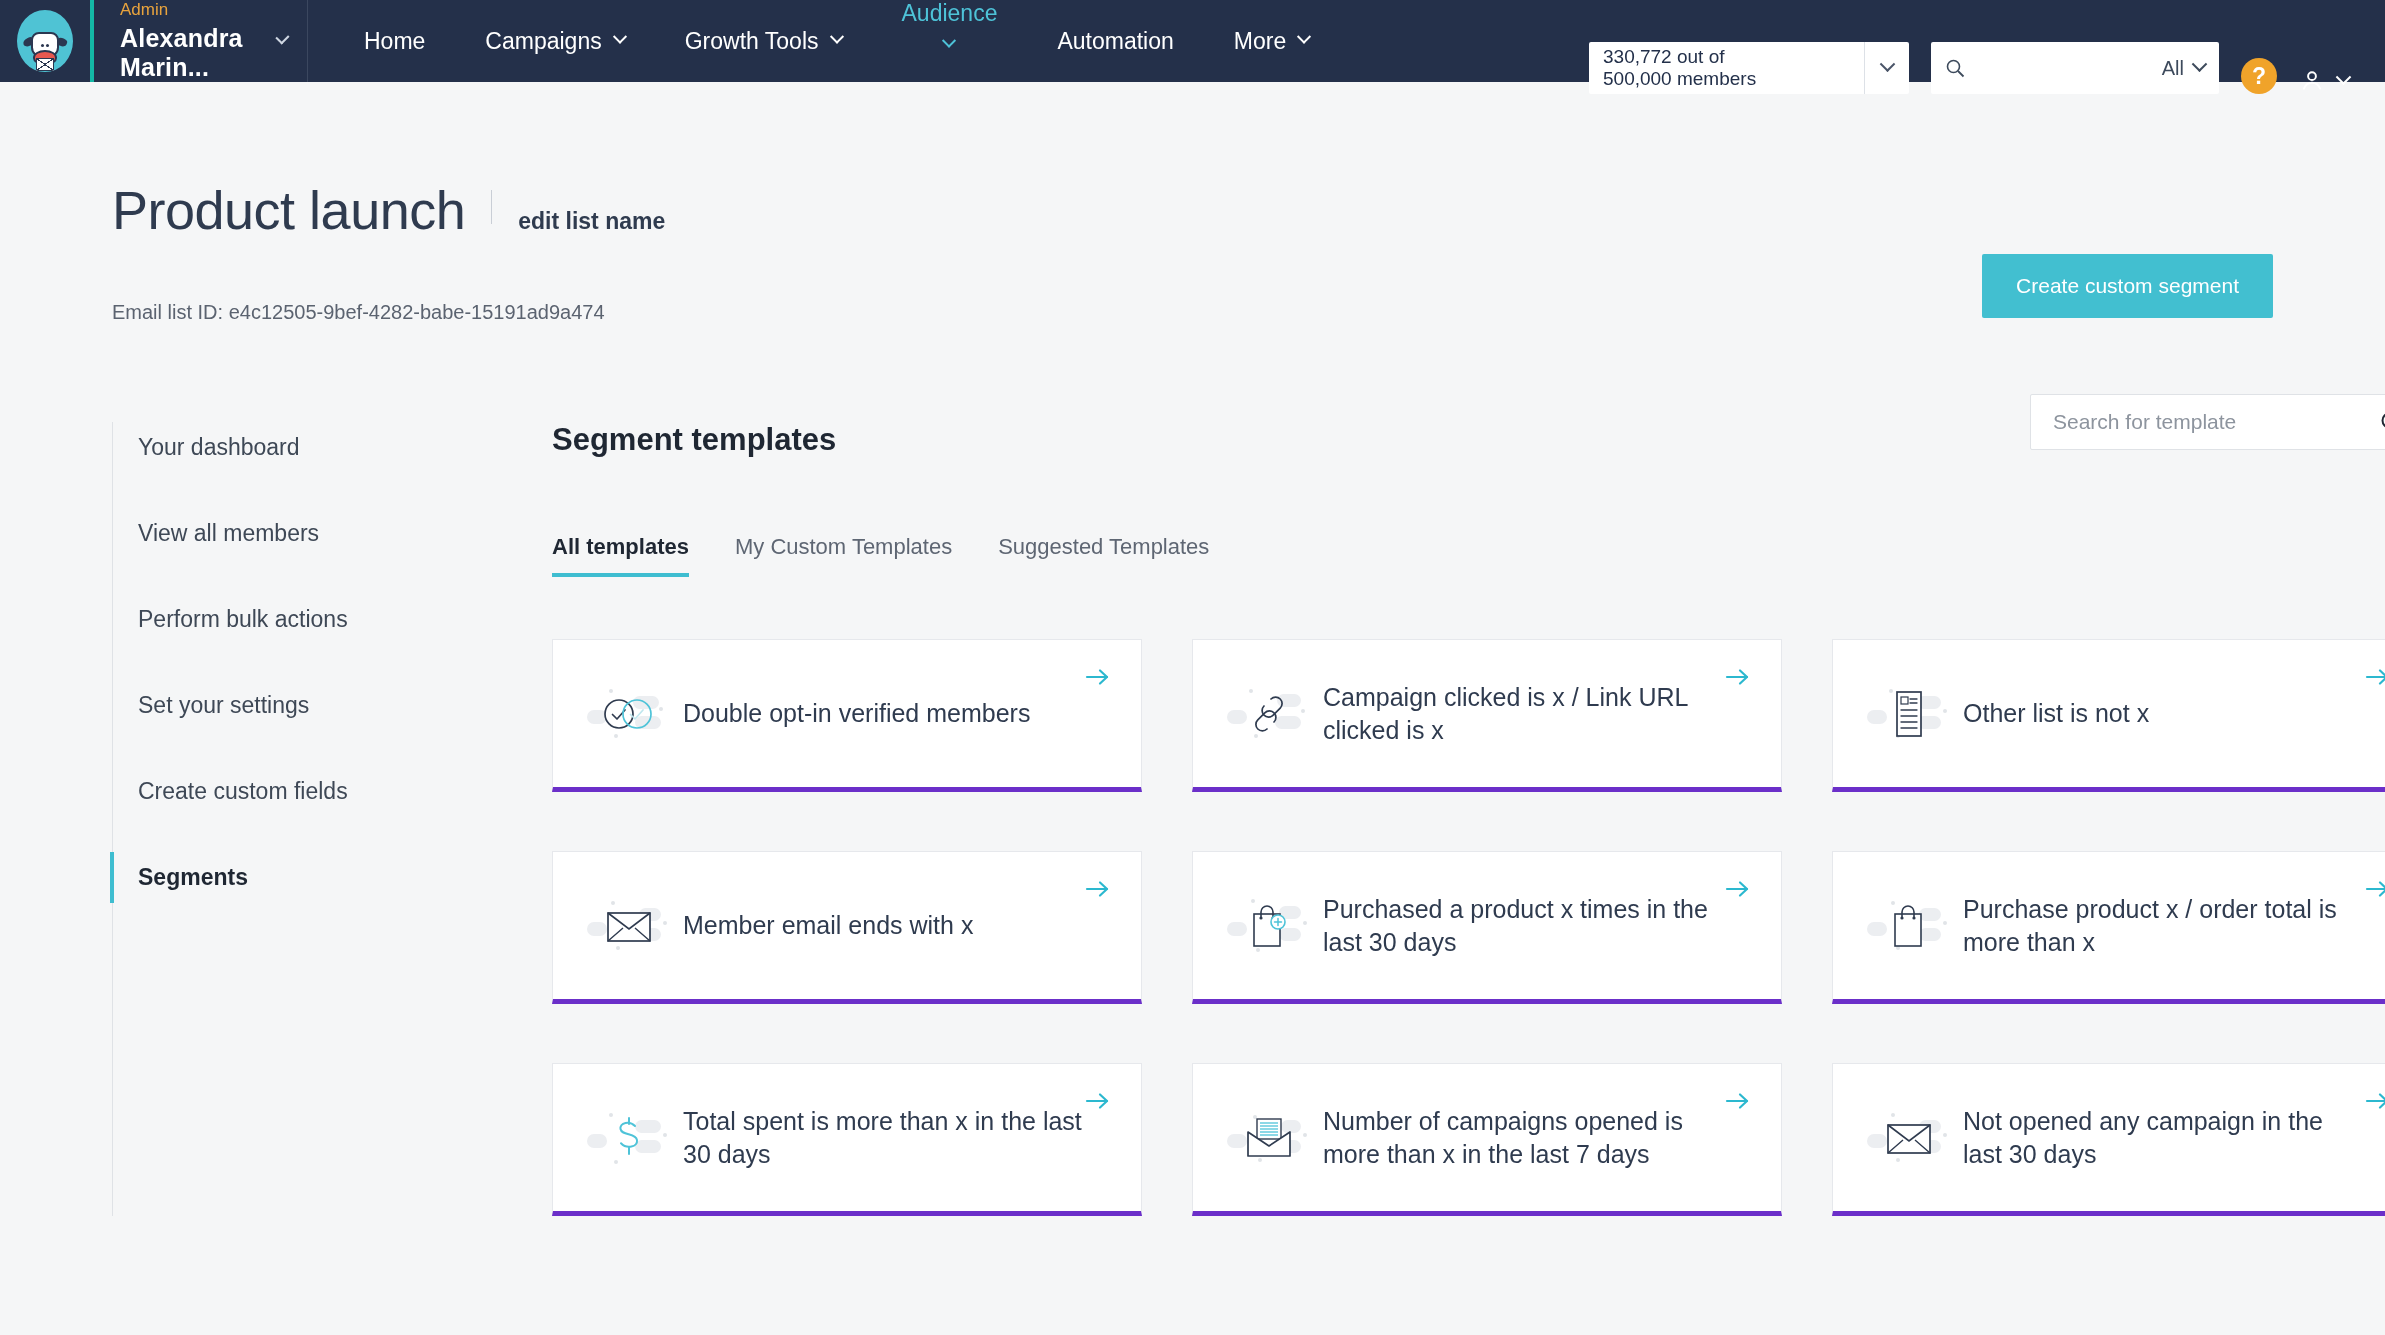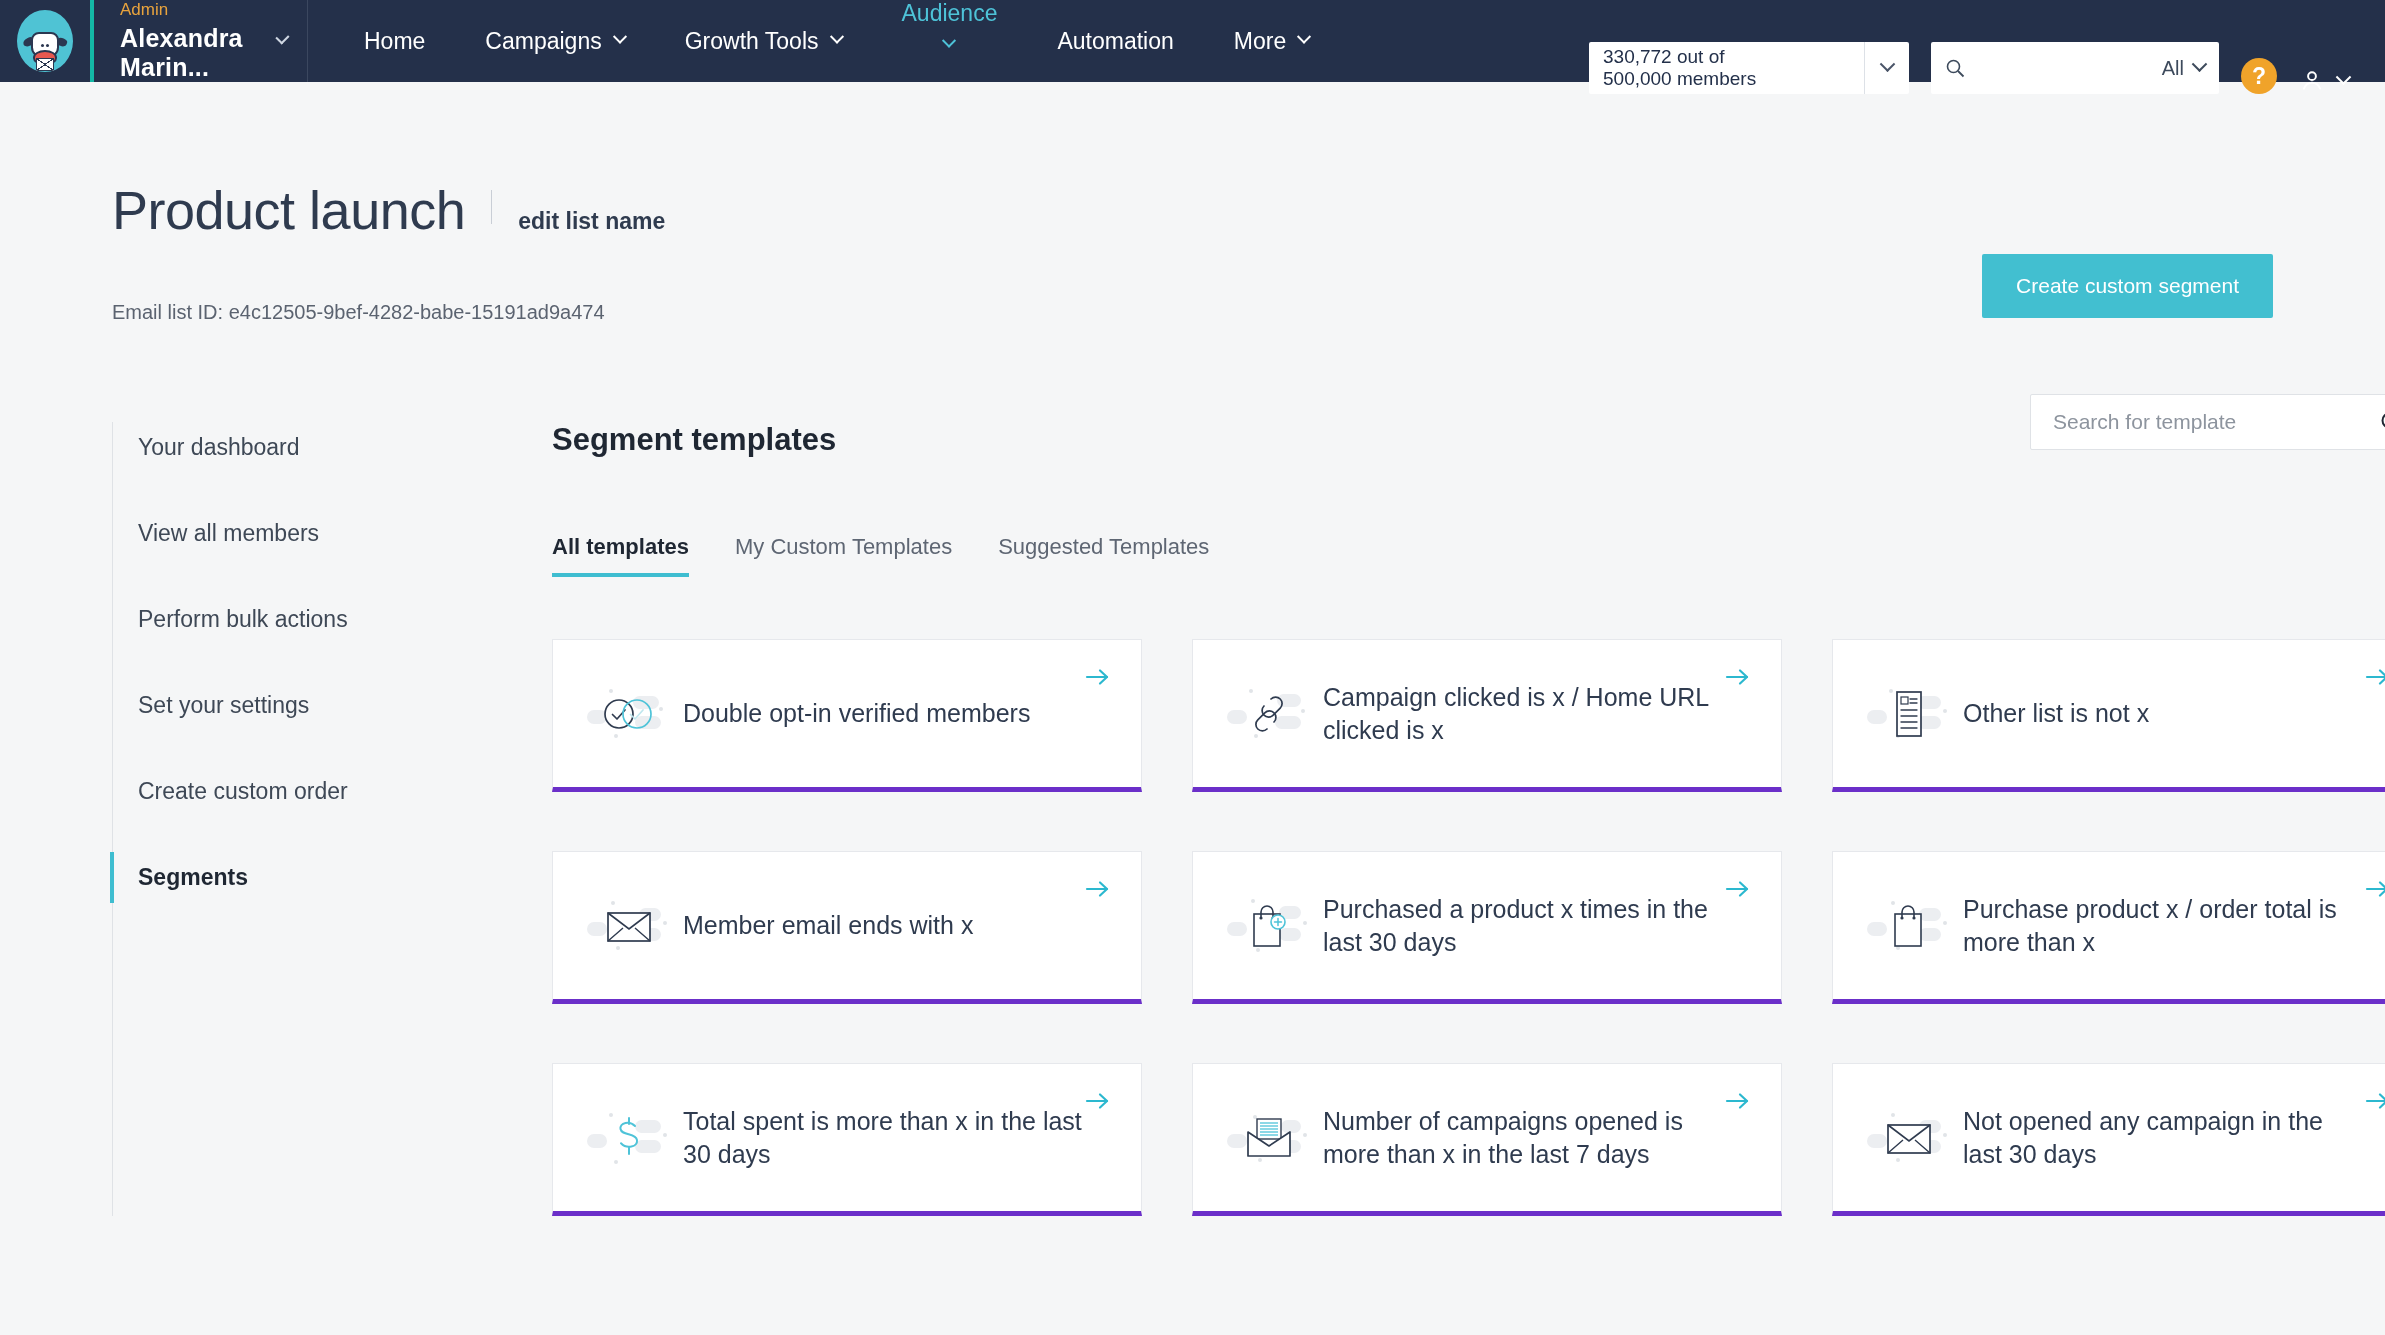--- a/index.html
+++ b/index.html
@@ -358,21 +358,21 @@
     <button class="create-btn">Create custom segment</button>
   </div>
 
   <div class="body-cols">
 
     <div class="sidebar">
       <div class="side-item">Your dashboard</div>
       <div class="side-item">View all members</div>
       <div class="side-item">Perform bulk actions</div>
       <div class="side-item">Set your settings</div>
-      <div class="side-item">Create custom order</div>
+      <div class="side-item">Create custom fields</div>
       <div class="side-item active">Segments</div>
     </div>
 
     <div class="content">
 
       <div class="content-head">
         <div class="section-title">Segment templates</div>
         <div class="tpl-search">
           <input type="text" placeholder="Search for template" style="">
           <svg width="24" height="24" viewBox="0 0 24 24">
@@ -426,21 +426,21 @@
               <span class="dot" style="left:74px;top:37px;"></span>
               <span class="dot" style="left:27px;top:62px;"></span>
             </div>
             <svg width="50" height="50" viewBox="0 0 50 50" style="position:relative">
               <g fill="none" stroke="#2f3b4f" stroke-width="1.7" stroke-linecap="round">
                 <path d="M27 10 a6.5 6.5 0 0 1 9.2 9.2 l-7 7 a6.5 6.5 0 0 1 -9.2 -9.2"></path>
                 <path d="M23 40 a6.5 6.5 0 0 1 -9.2 -9.2 l7 -7 a6.5 6.5 0 0 1 9.2 9.2"></path>
               </g>
             </svg>
           </div>
-          <div class="card-label">Campaign clicked is x / Home URL clicked is x</div>
+          <div class="card-label">Campaign clicked is x / Link URL clicked is x</div>
           <span class="card-arrow">
             <svg width="26" height="22" viewBox="0 0 26 22">
               <line x1="2" y1="11" x2="22" y2="11" stroke="#2cb8cf" stroke-width="2.2" stroke-linecap="round"></line>
               <path d="M15 4.5l7 6.5-7 6.5" fill="none" stroke="#2cb8cf" stroke-width="2.2" stroke-linecap="round" stroke-linejoin="round"></path>
             </svg>
           </span>
         </div>
 
         <div class="card">
           <div class="card-icon">

